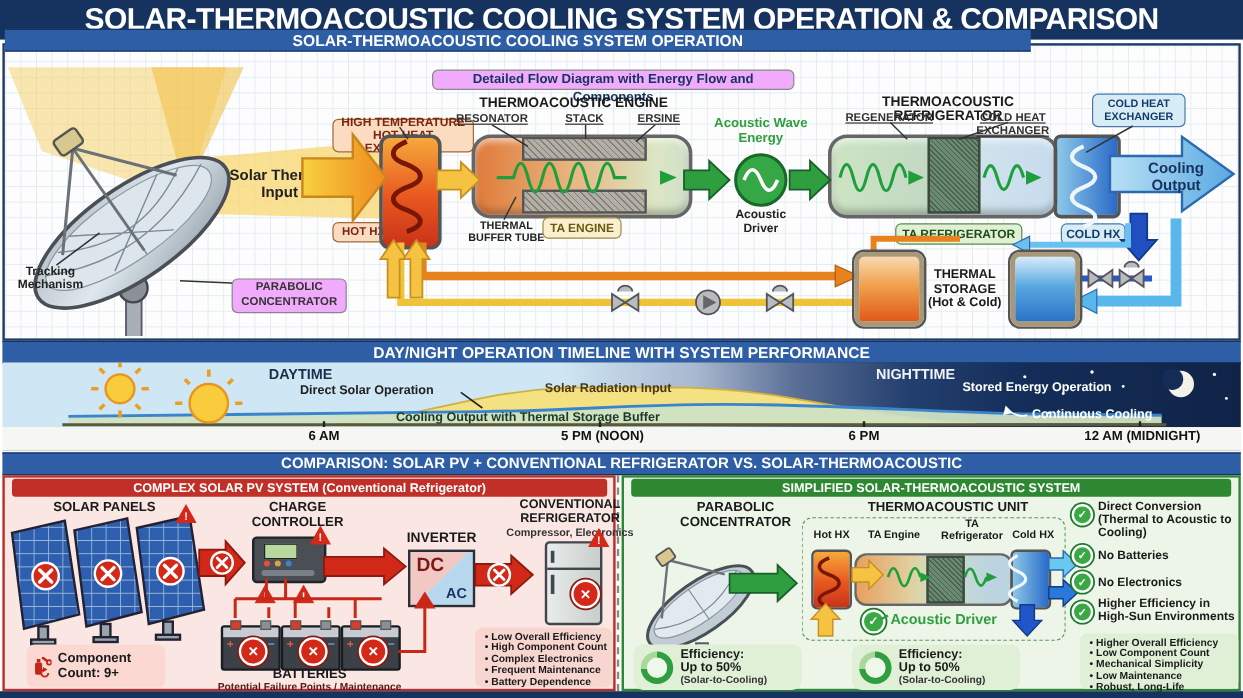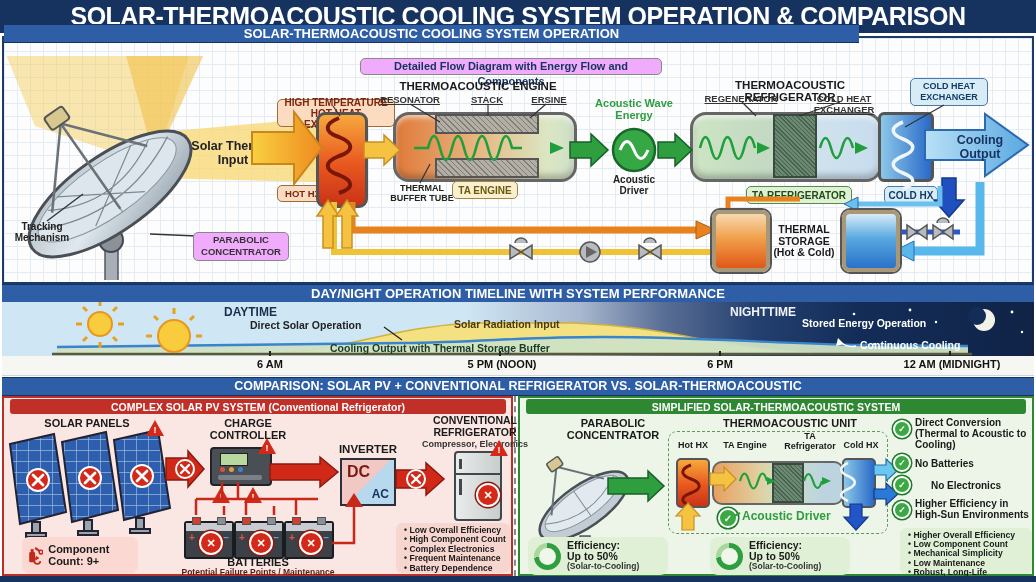--- a/index.html
+++ b/index.html
@@ -507,21 +507,21 @@
 
   <div class="abs" style="left:893px;top:417px;width:140px;display:flex;flex-direction:column;gap:4px;">
     <div style="display:flex;gap:4px;align-items:flex-start;">
       <div class="chk" style="width:14px;height:14px;font-size:9px;margin-top:3px;"></div>
       <span class="b" style="font-size:10px;line-height:11px;color:#1a1a1a;">Direct Conversion (Thermal to Acoustic to Cooling)</span>
     </div>
     <div style="display:flex;gap:4px;align-items:center;">
       <div class="chk" style="width:14px;height:14px;font-size:9px;"></div>
       <span class="b" style="font-size:10px;line-height:11px;color:#1a1a1a;">No Batteries</span>
     </div>
-    <div style="display:flex;gap:20px;align-items:center;text-align:right;">
+    <div style="display:flex;gap:4px;align-items:center;text-align:right;">
       <div class="chk" style="width:14px;height:14px;font-size:9px;"></div>
       <span class="b" style="font-size:10px;line-height:11px;color:#1a1a1a;">No Electronics</span>
     </div>
     <div style="display:flex;gap:4px;align-items:flex-start;">
       <div class="chk" style="width:14px;height:14px;font-size:9px;margin-top:3px;"></div>
       <span class="b" style="font-size:10px;line-height:11px;color:#1a1a1a;">Higher Efficiency in High-Sun Environments</span>
     </div>
   </div>
 
   <div class="abs" style="left:900px;top:528px;width:132px;height:46px;background:#dff0d6;border-radius:6px;padding:2px 0 0 2px;box-sizing:border-box;">

